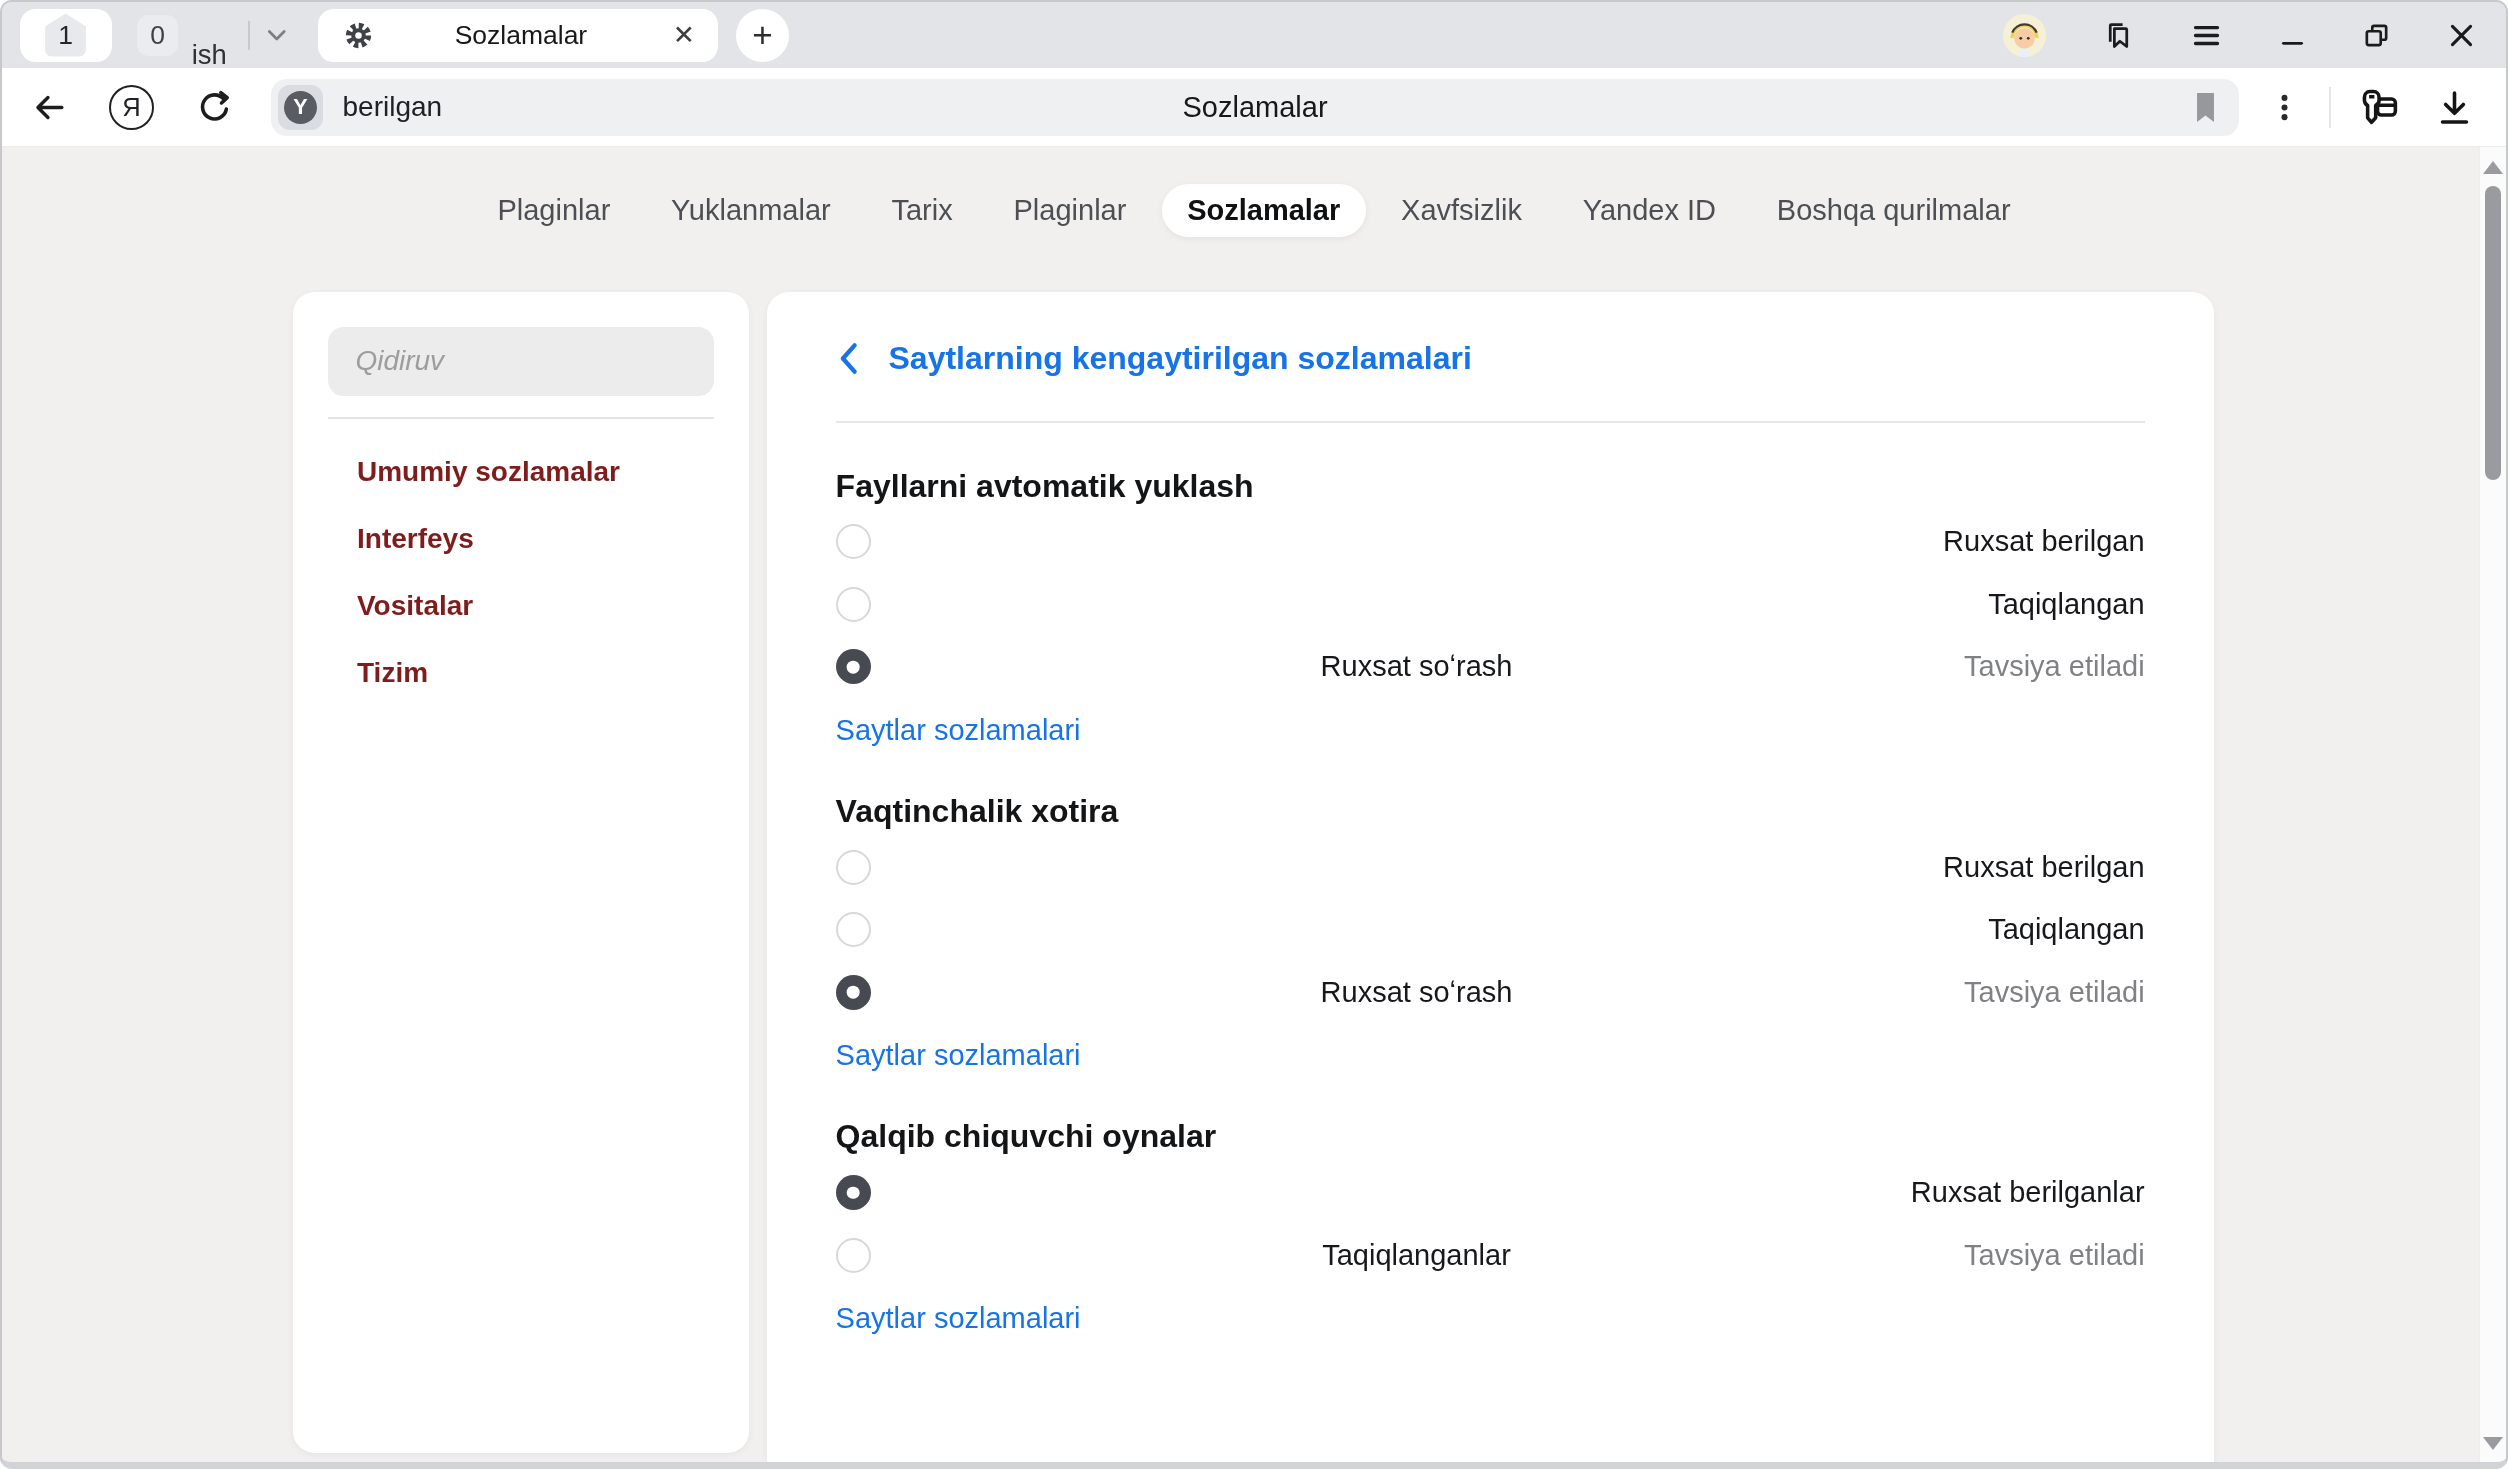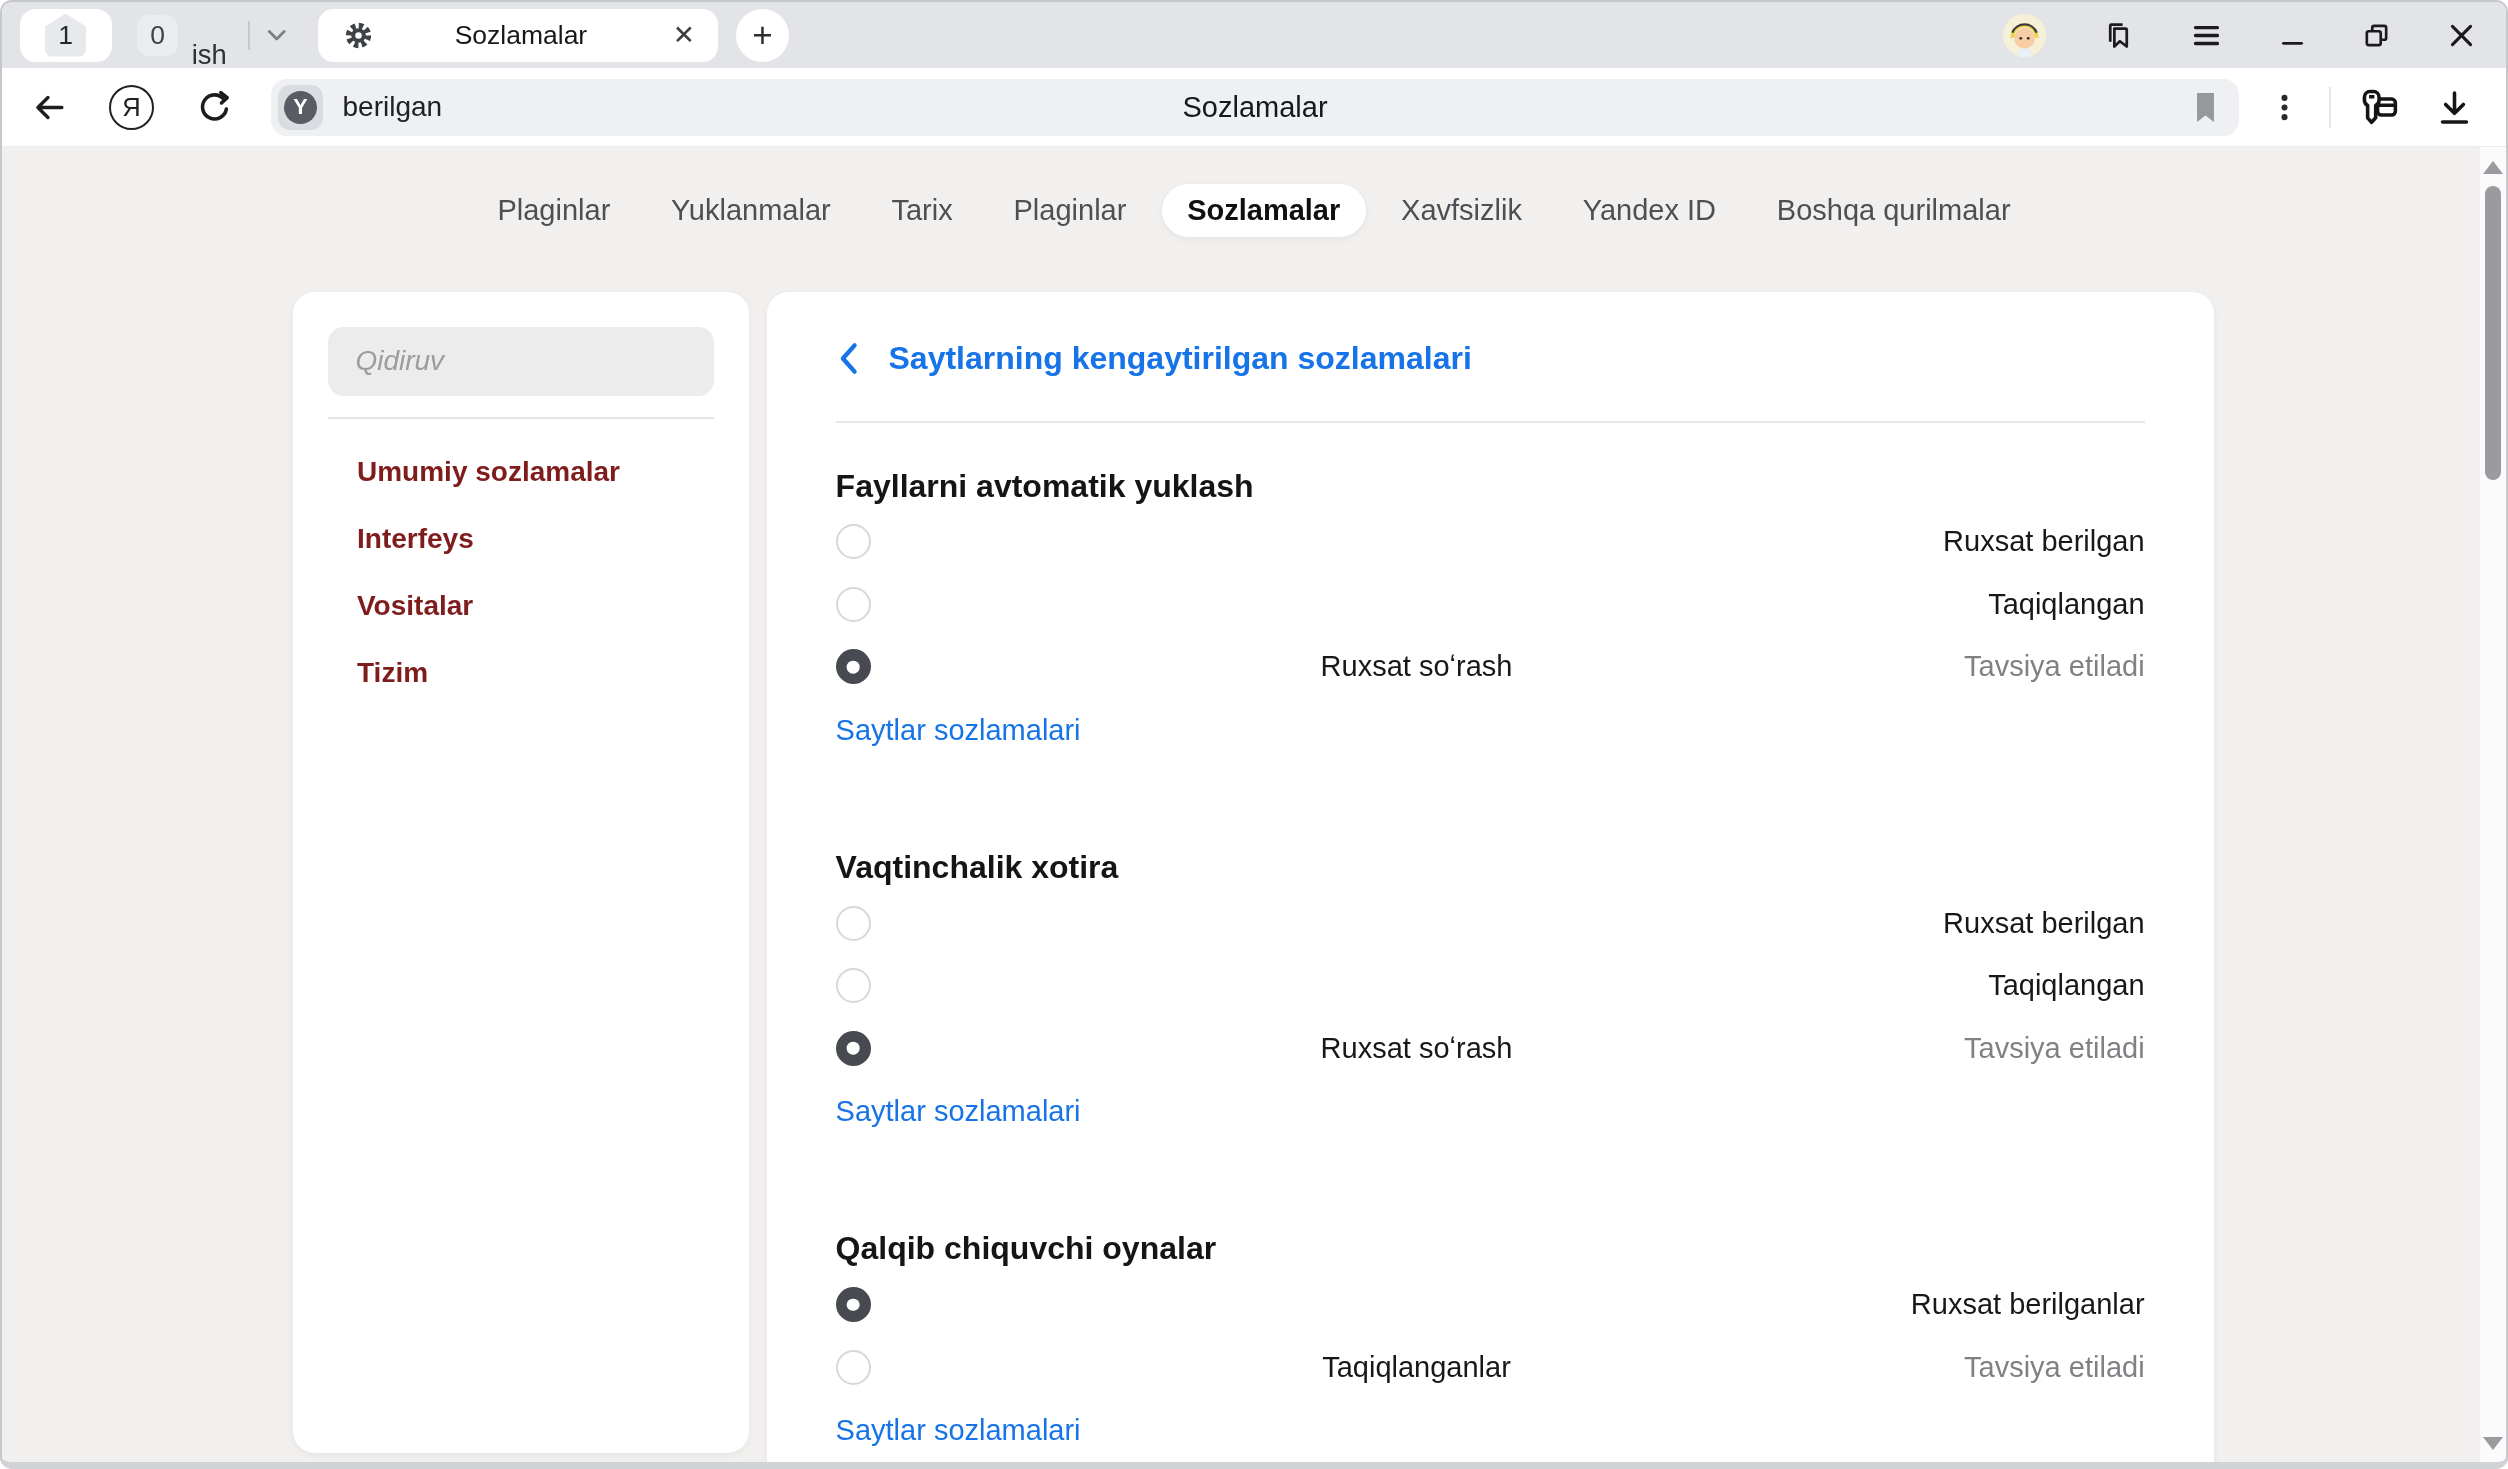--- a/index.html
+++ b/index.html
@@ -52,21 +52,21 @@
   .search::placeholder{color:#9d9d9d;}
   .sdiv{height:2px;background:#e4e4e4;margin-top:21.6px;}
   .slist{margin:19.6px 0 0;padding:0;list-style:none;}
   .slist li{font-size:28px;color:#7f1d1d;padding-left:29px;height:67px;display:flex;align-items:center;font-weight:bold;}
   .main{width:1447px;height:1274px;padding:45px 69px 0;}
   .mhead{display:flex;align-items:center;gap:27.4px;height:43px;}
   .mtitle{font-size:32px;font-weight:bold;color:#1673e8;}
   .mdiv{height:2px;background:#e7e7e7;margin-top:41px;}
   .sec h3{font-size:32px;color:#141517;margin:0;font-weight:bold;}
   .sec{margin-top:45px;}
-  .sec + .sec{margin-top:102px;}
+  .sec + .sec{margin-top:46px;}
   .row{display:flex;align-items:center;margin-top:19.6px;height:43px;justify-content:space-between;}
   .row.first{margin-top:15.7px;}
   .radio{width:35px;height:35px;border-radius:50%;background:#fff;border:2.9px solid #d8d8d8;flex:none;}
   .radio.checked{border:none;background:#474a50;position:relative;}
   .radio.checked::after{content:"";position:absolute;left:50%;top:50%;transform:translate(-50%,-50%);width:12.7px;height:12.7px;border-radius:50%;background:#fff;}
   .rlabel{margin-left:27.4px;font-size:29px;color:#17181b;}
   .rnote{margin-left:29px;font-size:29px;color:#7f8185;}
   .slink{display:inline-block;margin-top:25.5px;font-size:29px;color:#1673e8;cursor:pointer;}
   
   .scrollbar{position:absolute;top:0;right:0;width:27.4px;height:100%;background:#fbfbfb;border-left:1px solid #ededed;}

